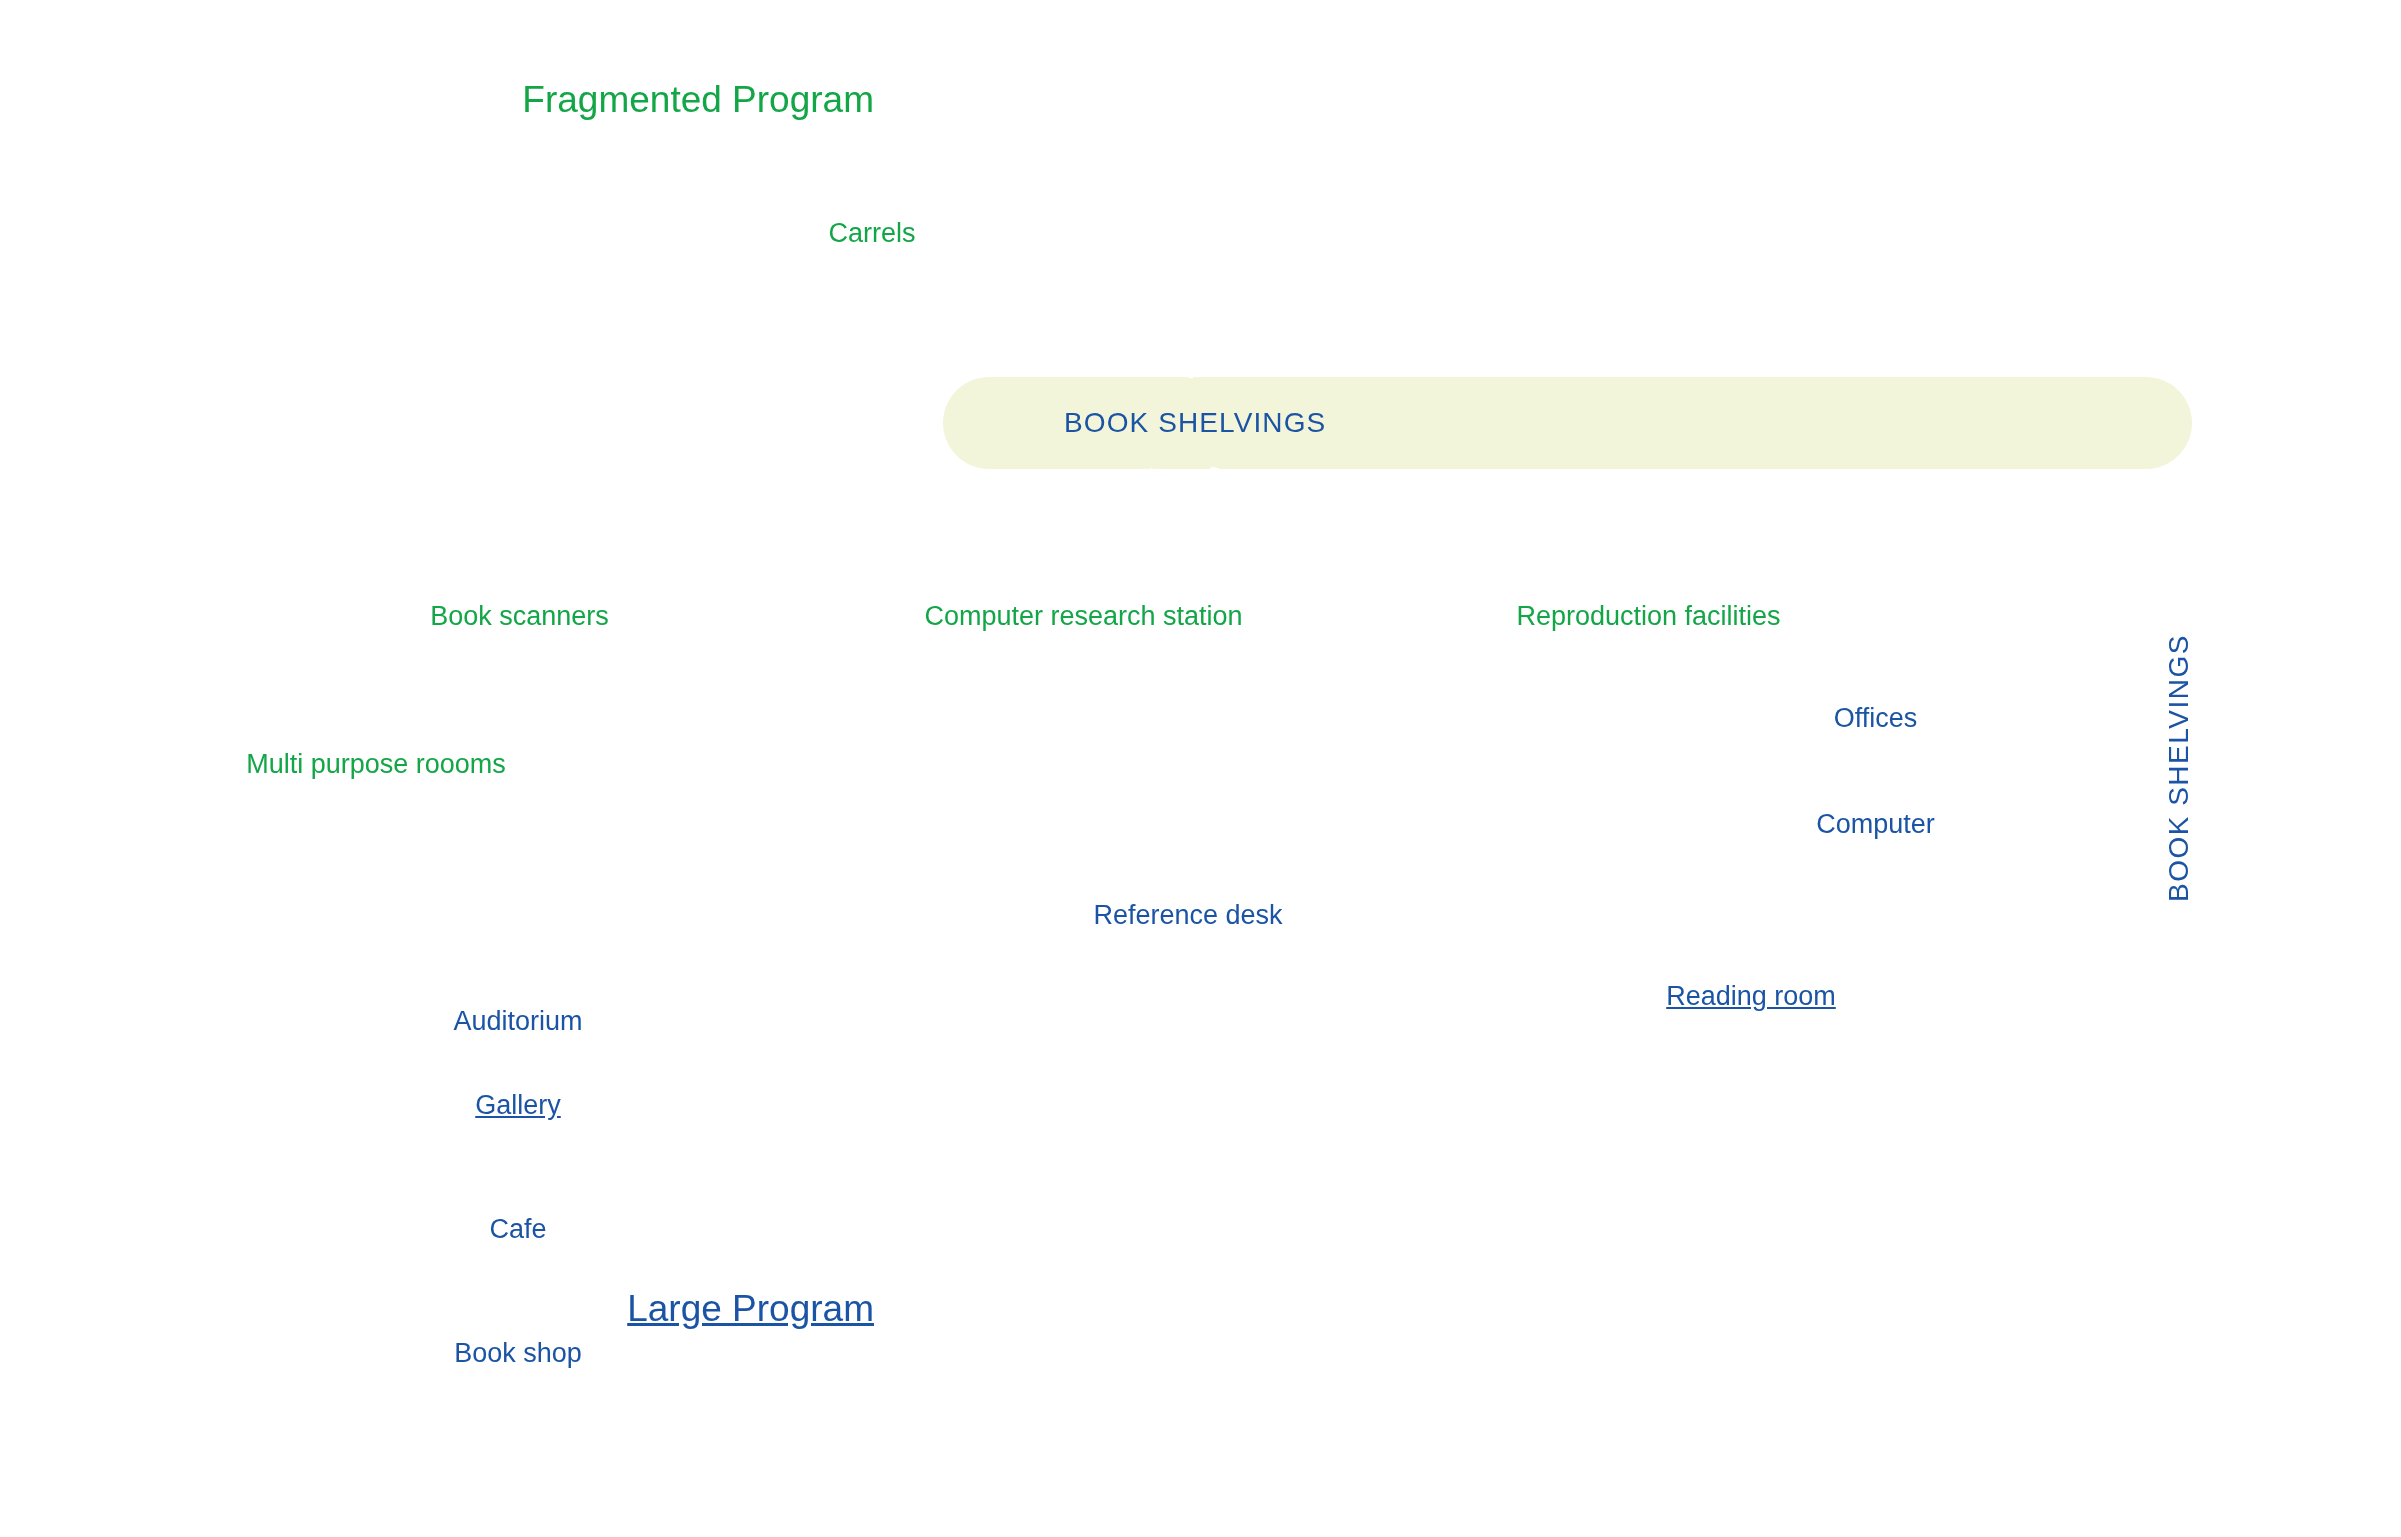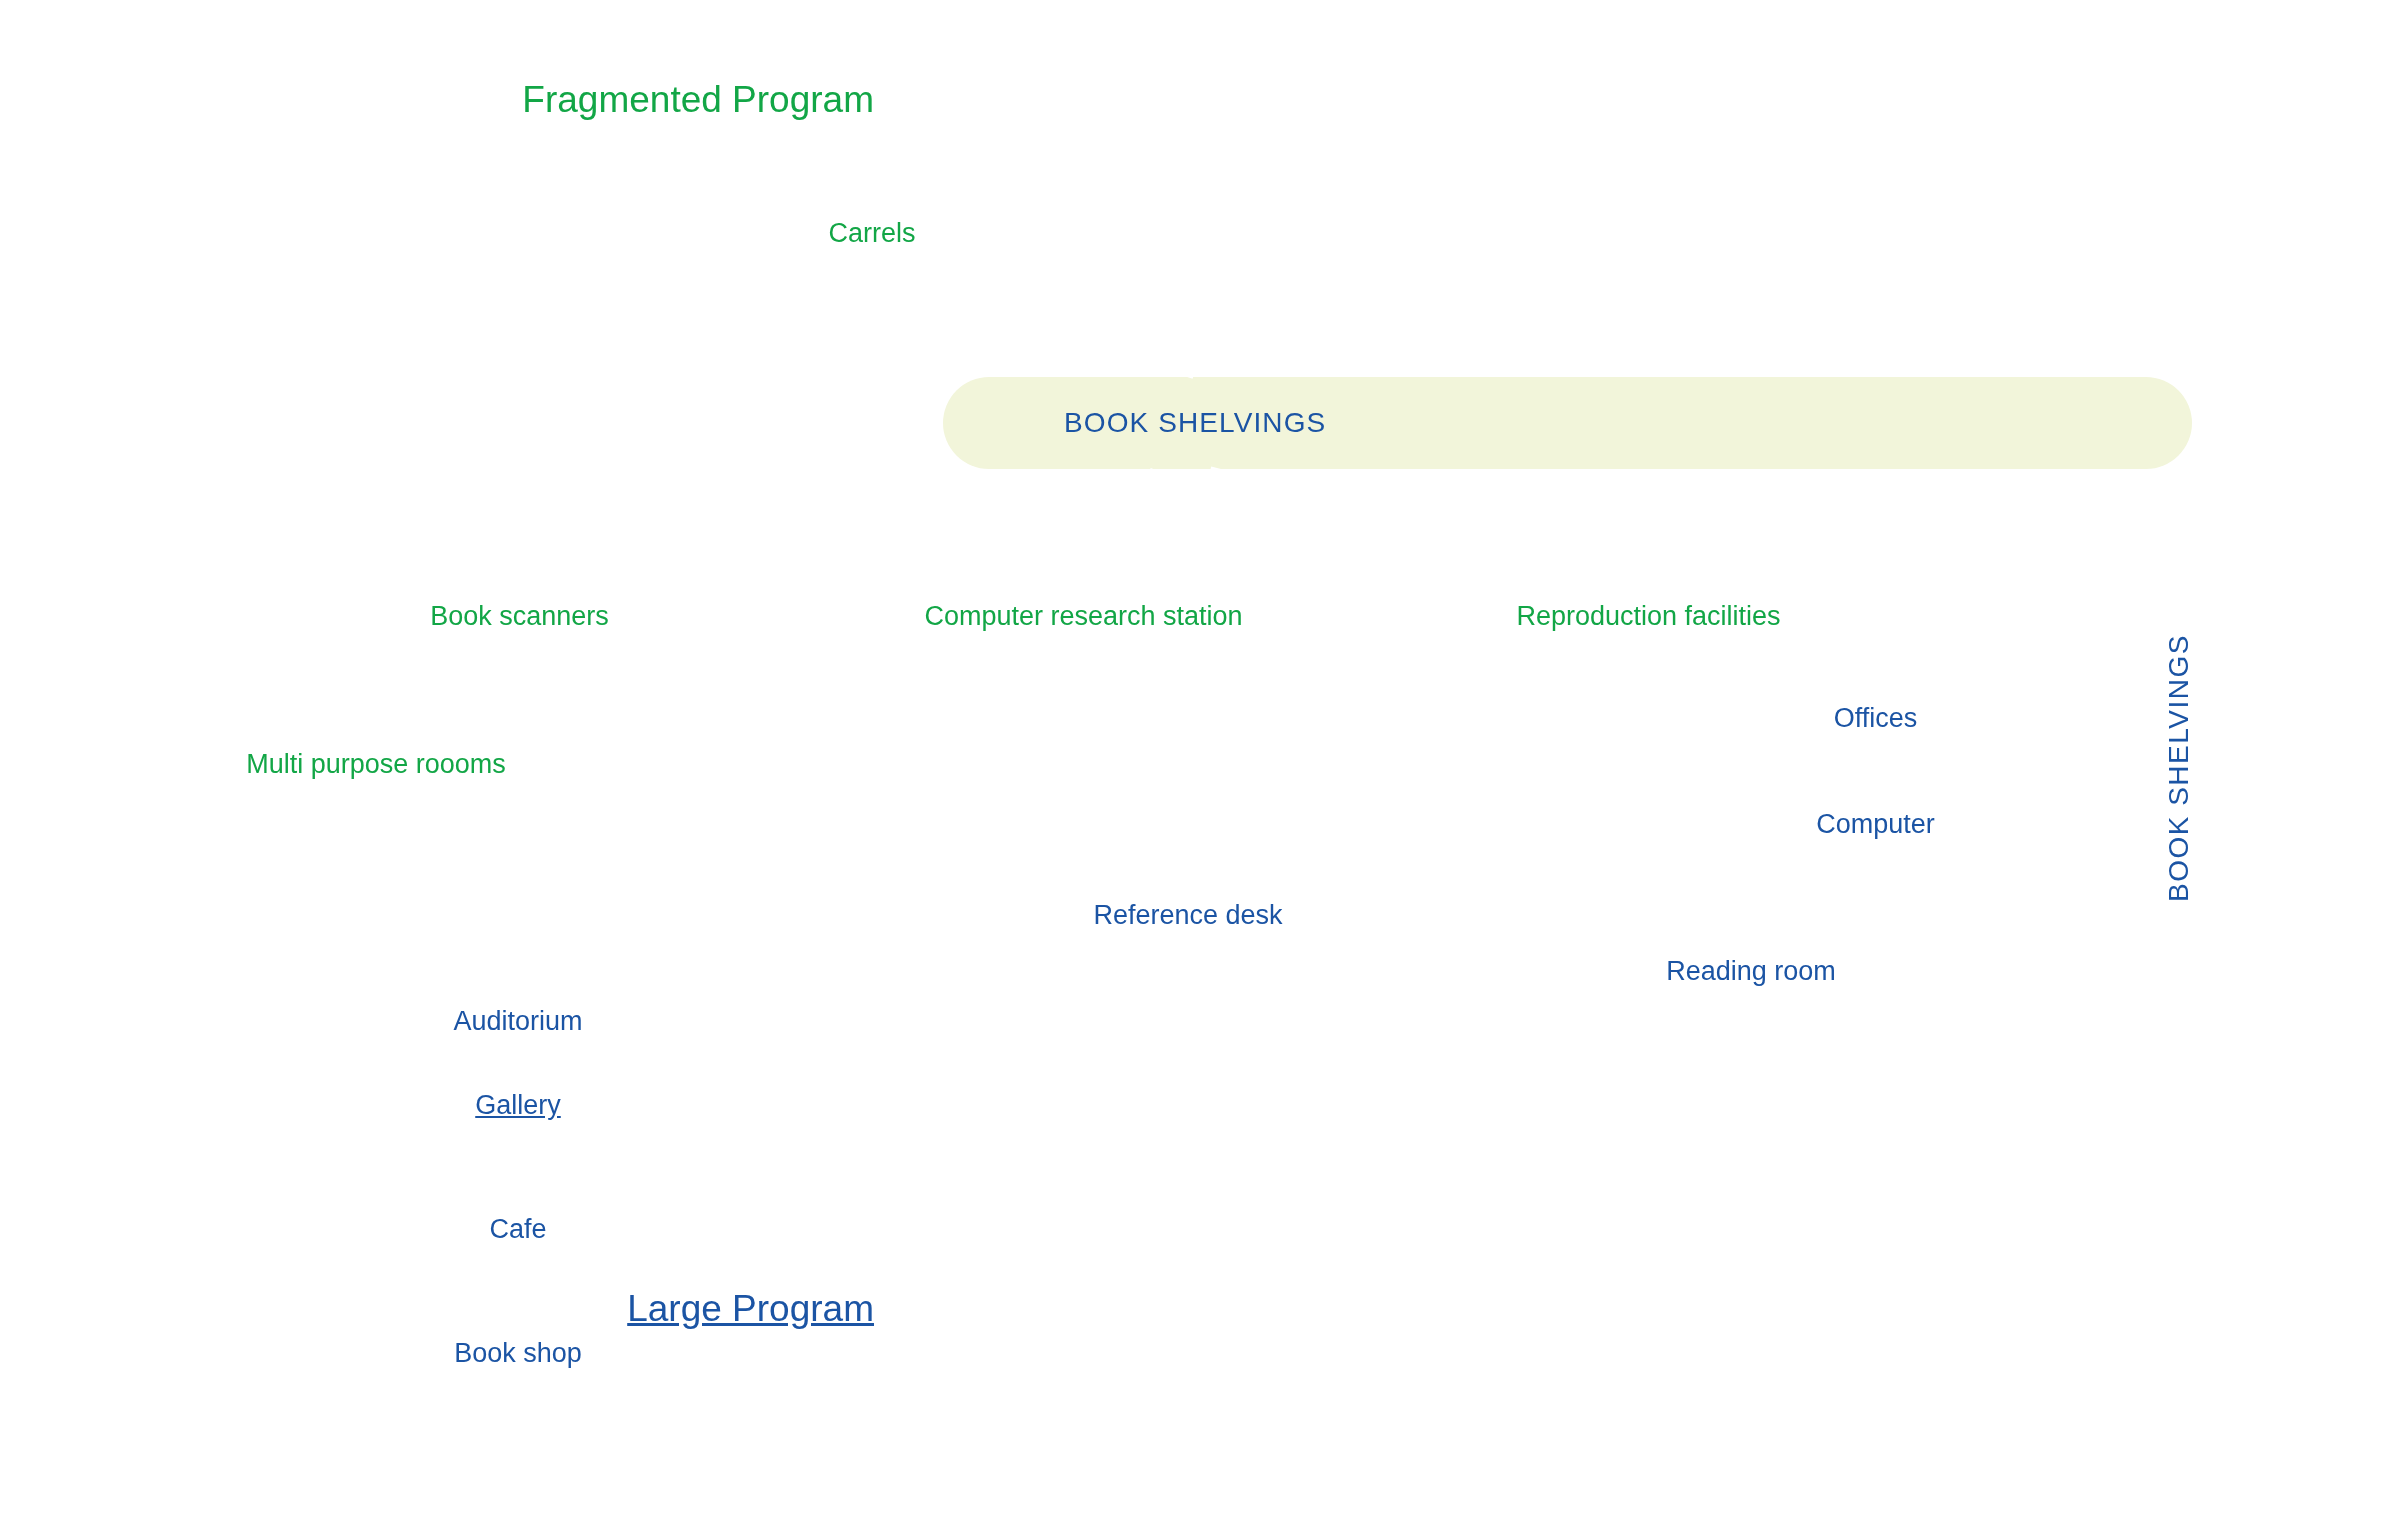--- a/index.html
+++ b/index.html
@@ -198,21 +198,21 @@
       </div>
       <div class="node blue" style="left: 270px; top: 1068px; width: 496px; height: 75px; text-decoration: underline;">
         <span>Gallery</span>
       </div>
       <div class="node blue" style="left: 270px; top: 1192px; width: 496px; height: 75px;">
         <span>Cafe</span>
       </div>
       <div class="node blue" style="left: 270px; top: 1316px; width: 496px; height: 75px;">
         <span>Book shop</span>
       </div>
-      <div class="node blue" style="left: 1504px; top: 932px; width: 494px; height: 79px;">
+      <div class="node blue" style="left: 1504px; top: 957px; width: 494px; height: 79px; text-decoration: underline;">
         <span>Reading room</span>
       </div>
       <div class="node white sq" style="left: 1120px; top: 1040px; width: 142px; height: 136px;">
         <span>ENT</span>
       </div>
       <div class="node white" style="left: 1579px; top: 1242px; width: 281px; height: 77px;">
         <span>Exterior courtyard</span>
       </div>
       <div class="node white" style="left: 1579px; top: 1348px; width: 281px; height: 77px;">
         <span>Event space</span>

